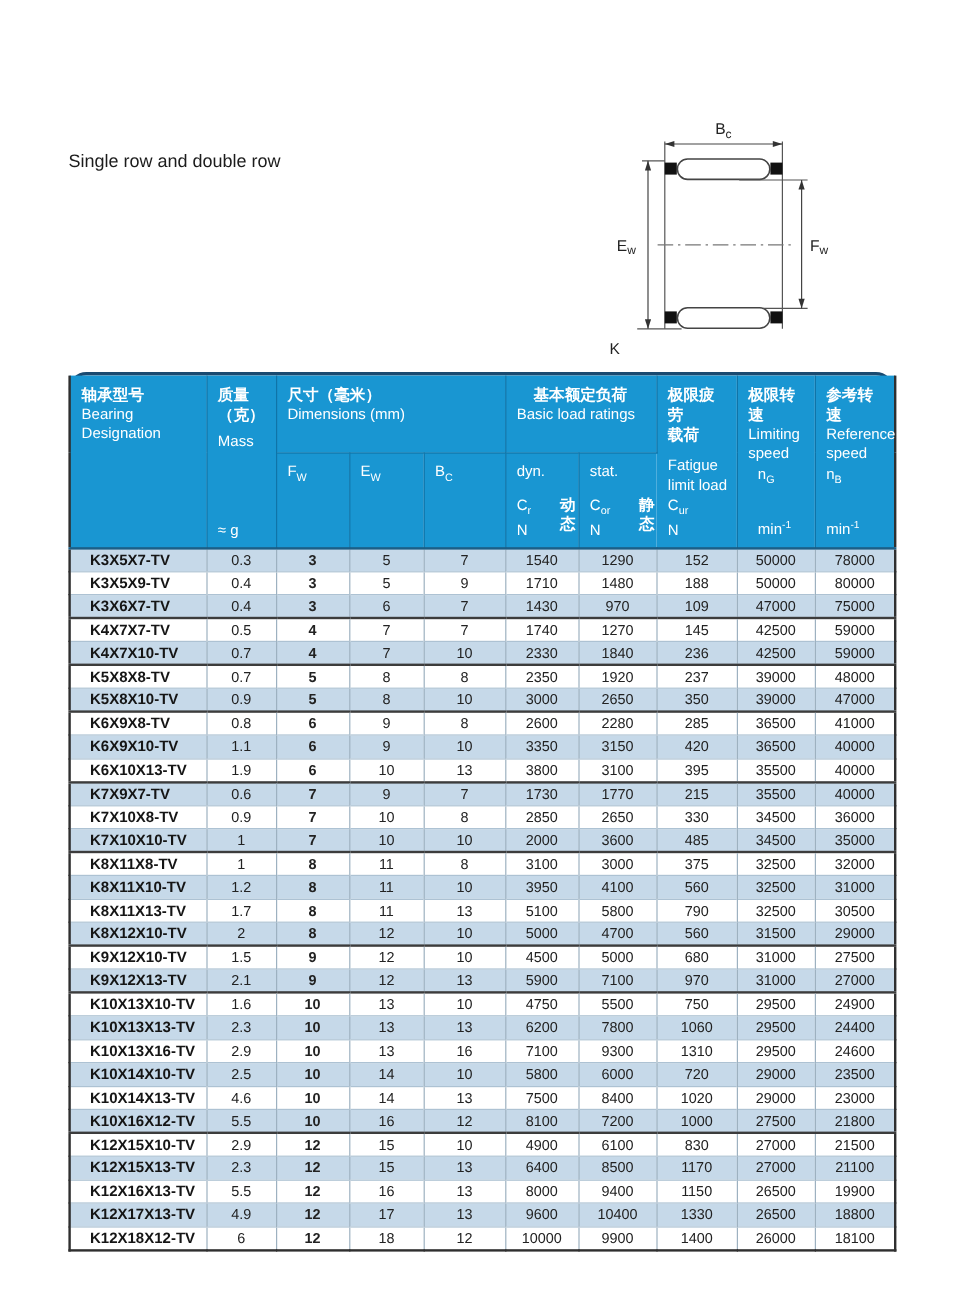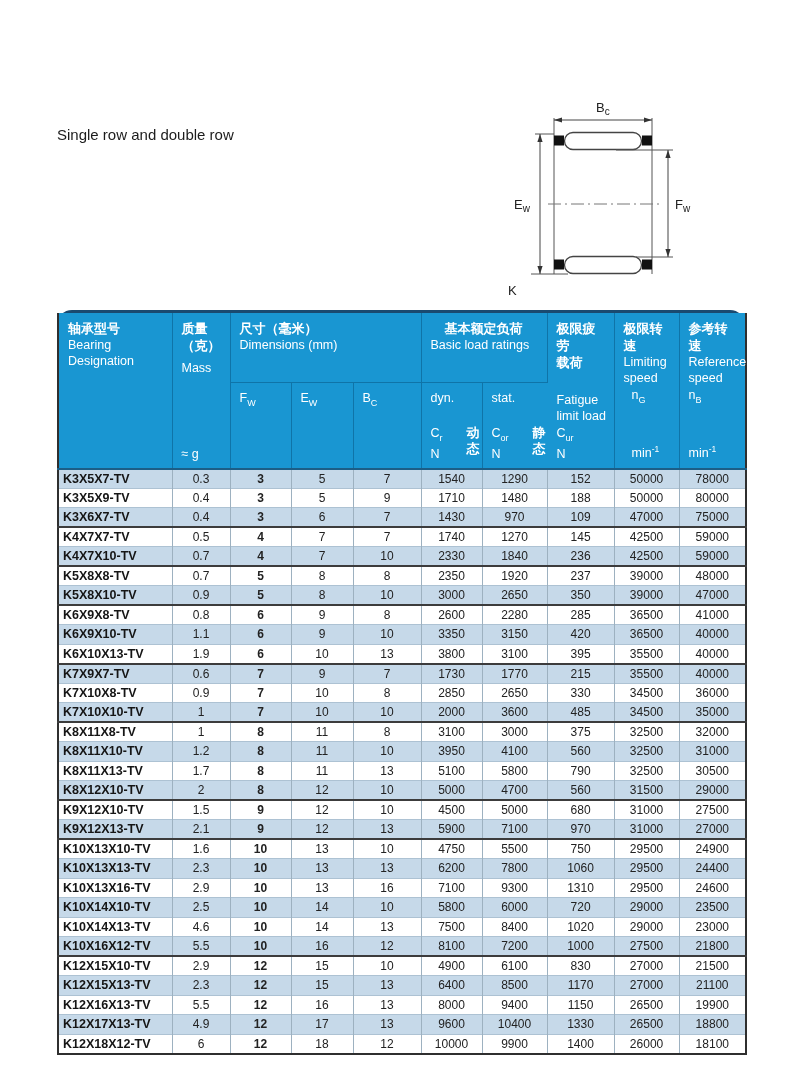--- a/index.html
+++ b/index.html
@@ -58,21 +58,21 @@
   .sym-line{margin-top:1px;}
 
   tbody td{height:19.5px;font-size:12px;text-align:center;
     border-right:1px solid var(--column-line);
     border-top:1px solid var(--row-line);
     padding:0 3px;color:var(--body-text);line-height:18px;}
   tbody td:last-child{border-right:none;}
   tbody tr.alt{background:var(--row-alt-bg);}
   tbody tr.group-start td{border-top:2px solid var(--group-line);}
   tbody tr:first-child td{border-top:none;}
-  tbody td.desig{text-align:left;padding-left:4px;font-weight:700;color:#151515;
+  tbody td.desig{text-align:left;padding-left:16px;font-weight:700;color:#151515;
     font-size:12.5px;}
   tbody td.bold{font-weight:700;}
 </style>
 </head>
 <body>
 
 <div class="page">
 
   <div class="intro">
     <div class="en">Single row and double row</div>
@@ -151,21 +151,21 @@
             <div class="h-en">Dimensions (mm)</div>
           </th>
           <th colspan="2" class="h-group">
             <div class="h-zh" style="padding-left:14px">基本额定负荷</div>
             <div class="h-en">Basic load ratings</div>
           </th>
           <th rowspan="2">
             <div class="h-flex">
               <div class="h-zh">极限疲劳</div>
               <div class="h-zh">载荷</div>
-              <div class="h-en" style="margin-top:21px">Fatigue</div>
+              <div class="h-en" style="margin-top:9px">Fatigue</div>
               <div class="h-en">limit load</div>
               <div class="h-en sym-line"><span>C</span><sub>ur</sub></div>
               <div class="h-en h-bottom">N</div>
             </div>
           </th>
           <th rowspan="2">
             <div class="h-flex">
               <div class="h-zh">极限转速</div>
               <div class="h-en">Limiting</div>
               <div class="h-en">speed</div>

